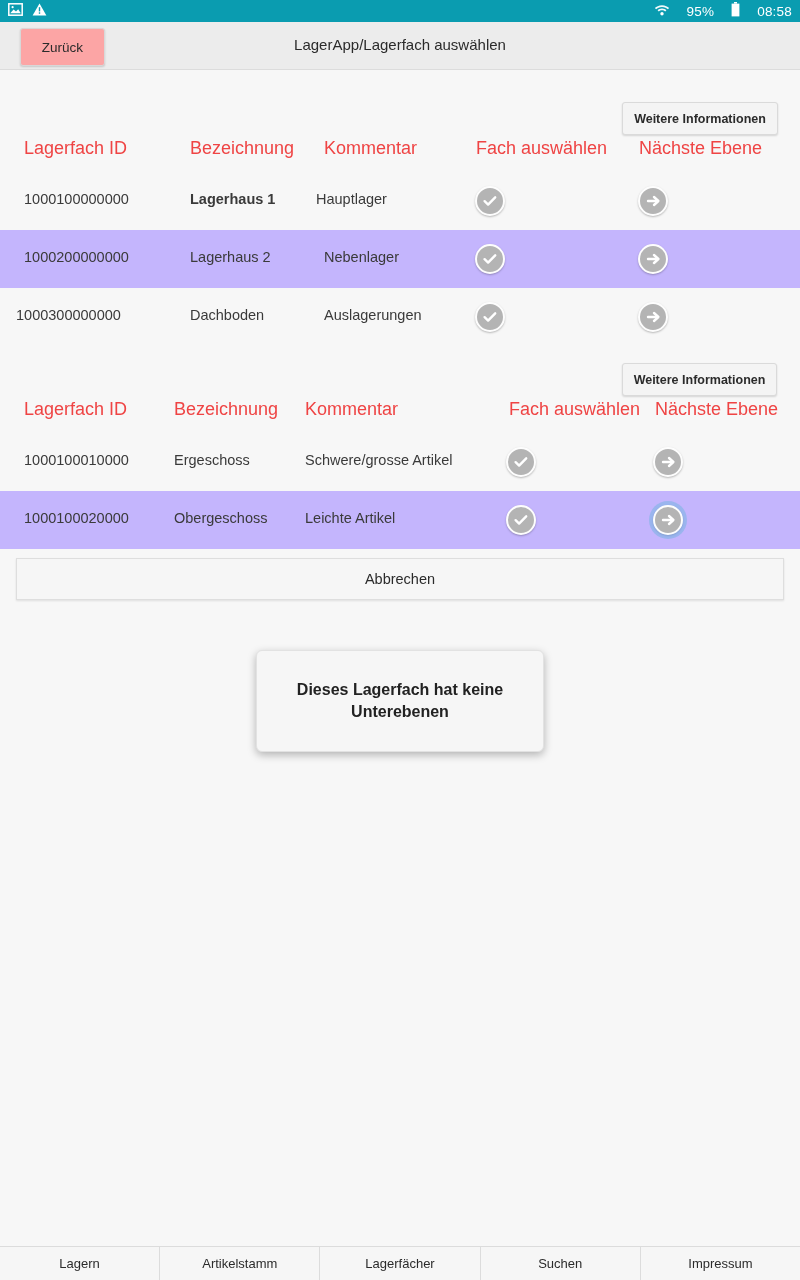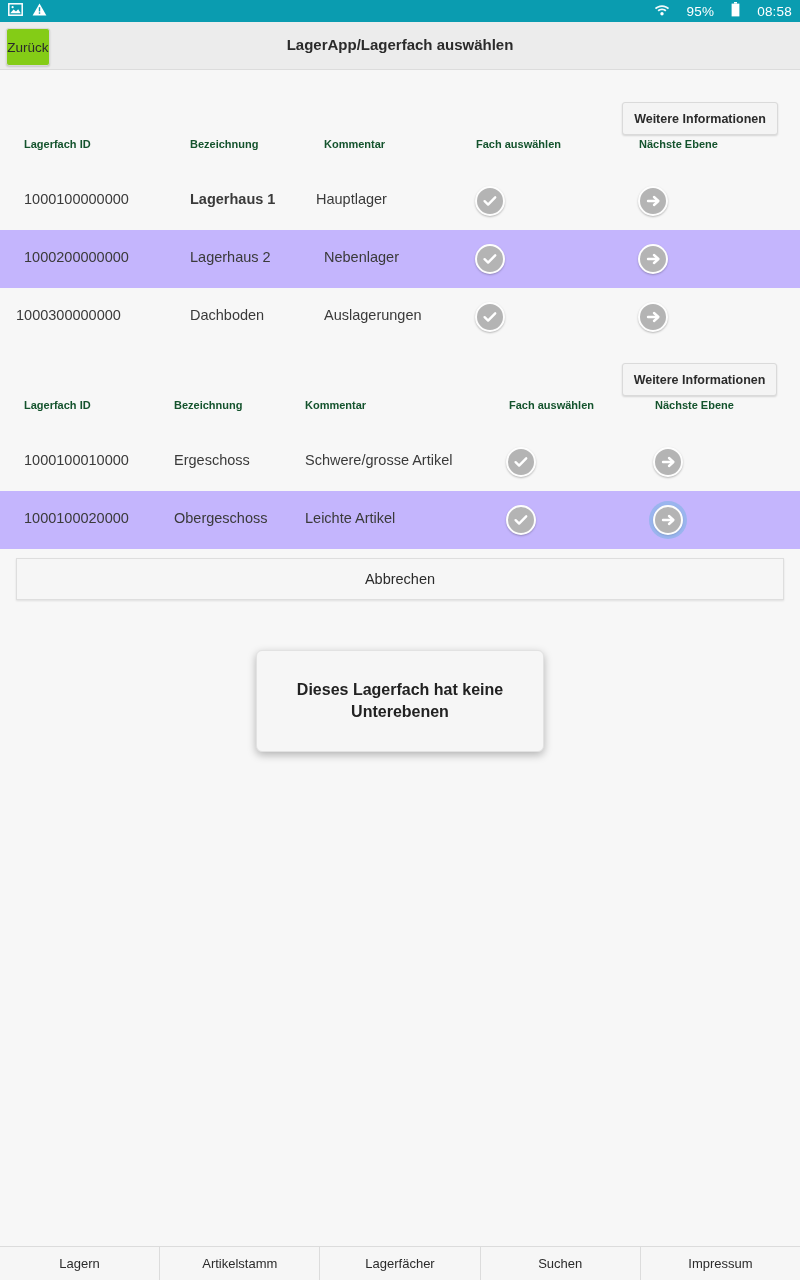--- a/index.html
+++ b/index.html
@@ -25,26 +25,26 @@
   .sb-time { font-size: 13.5px; }
 
   
   .titlebar {
     position: absolute; top: 22px; left: 0; width: 800px; height: 48px;
     background: #ececec;
     border-bottom: 1px solid #dcdcdc;
   }
   .title-text {
     position: absolute; left: 0; right: 0; top: 14px;
-    text-align: center; font-size: 15px; font-weight: bold; color: #2b2b2b;
+    text-align: center; font-size: 15px; font-weight: normal; color: #2b2b2b;
   }
   .back-btn {
-    position: absolute; left: 6px; top: 6px;
-    width: 44px; height: 38px;
-    background: #84cc16;
+    position: absolute; left: 20px; top: 6px;
+    width: 85px; height: 38px;
+    background: #fca5a5;
     border: 1px solid #d8d8d8;
     border-radius: 3px;
     box-shadow: 0 1px 2px rgba(0,0,0,.16);
     font-size: 13.5px; color: #2b2b2b;
     display: flex; align-items: center; justify-content: center;
     cursor: pointer;
   }
 
   
   .content { position: absolute; top: 70px; left: 0; width: 800px; }
@@ -60,21 +60,21 @@
     font-size: 12.5px; font-weight: bold; color: #2b2b2b;
     cursor: pointer;
     white-space: nowrap;
     margin-top: 10px;
   }
 
   .tbl { position: absolute; left: 0; width: 800px; }
   .hdr-row { position: relative; height: 34px; }
   .hdr-cell {
     position: absolute; top: 0;
-    font-size: 11px; font-weight: bold; color: #14532d;
+    font-size: 18px; font-weight: normal; color: #ef4444;
     white-space: nowrap;
   }
   .data-row { position: relative; height: 58px; }
   .data-row.sel { background: #c4b5fd; }
   .cell {
     position: absolute; top: 19px;
     font-size: 14.5px; color: #3a3a3a;
     white-space: nowrap;
   }
 

